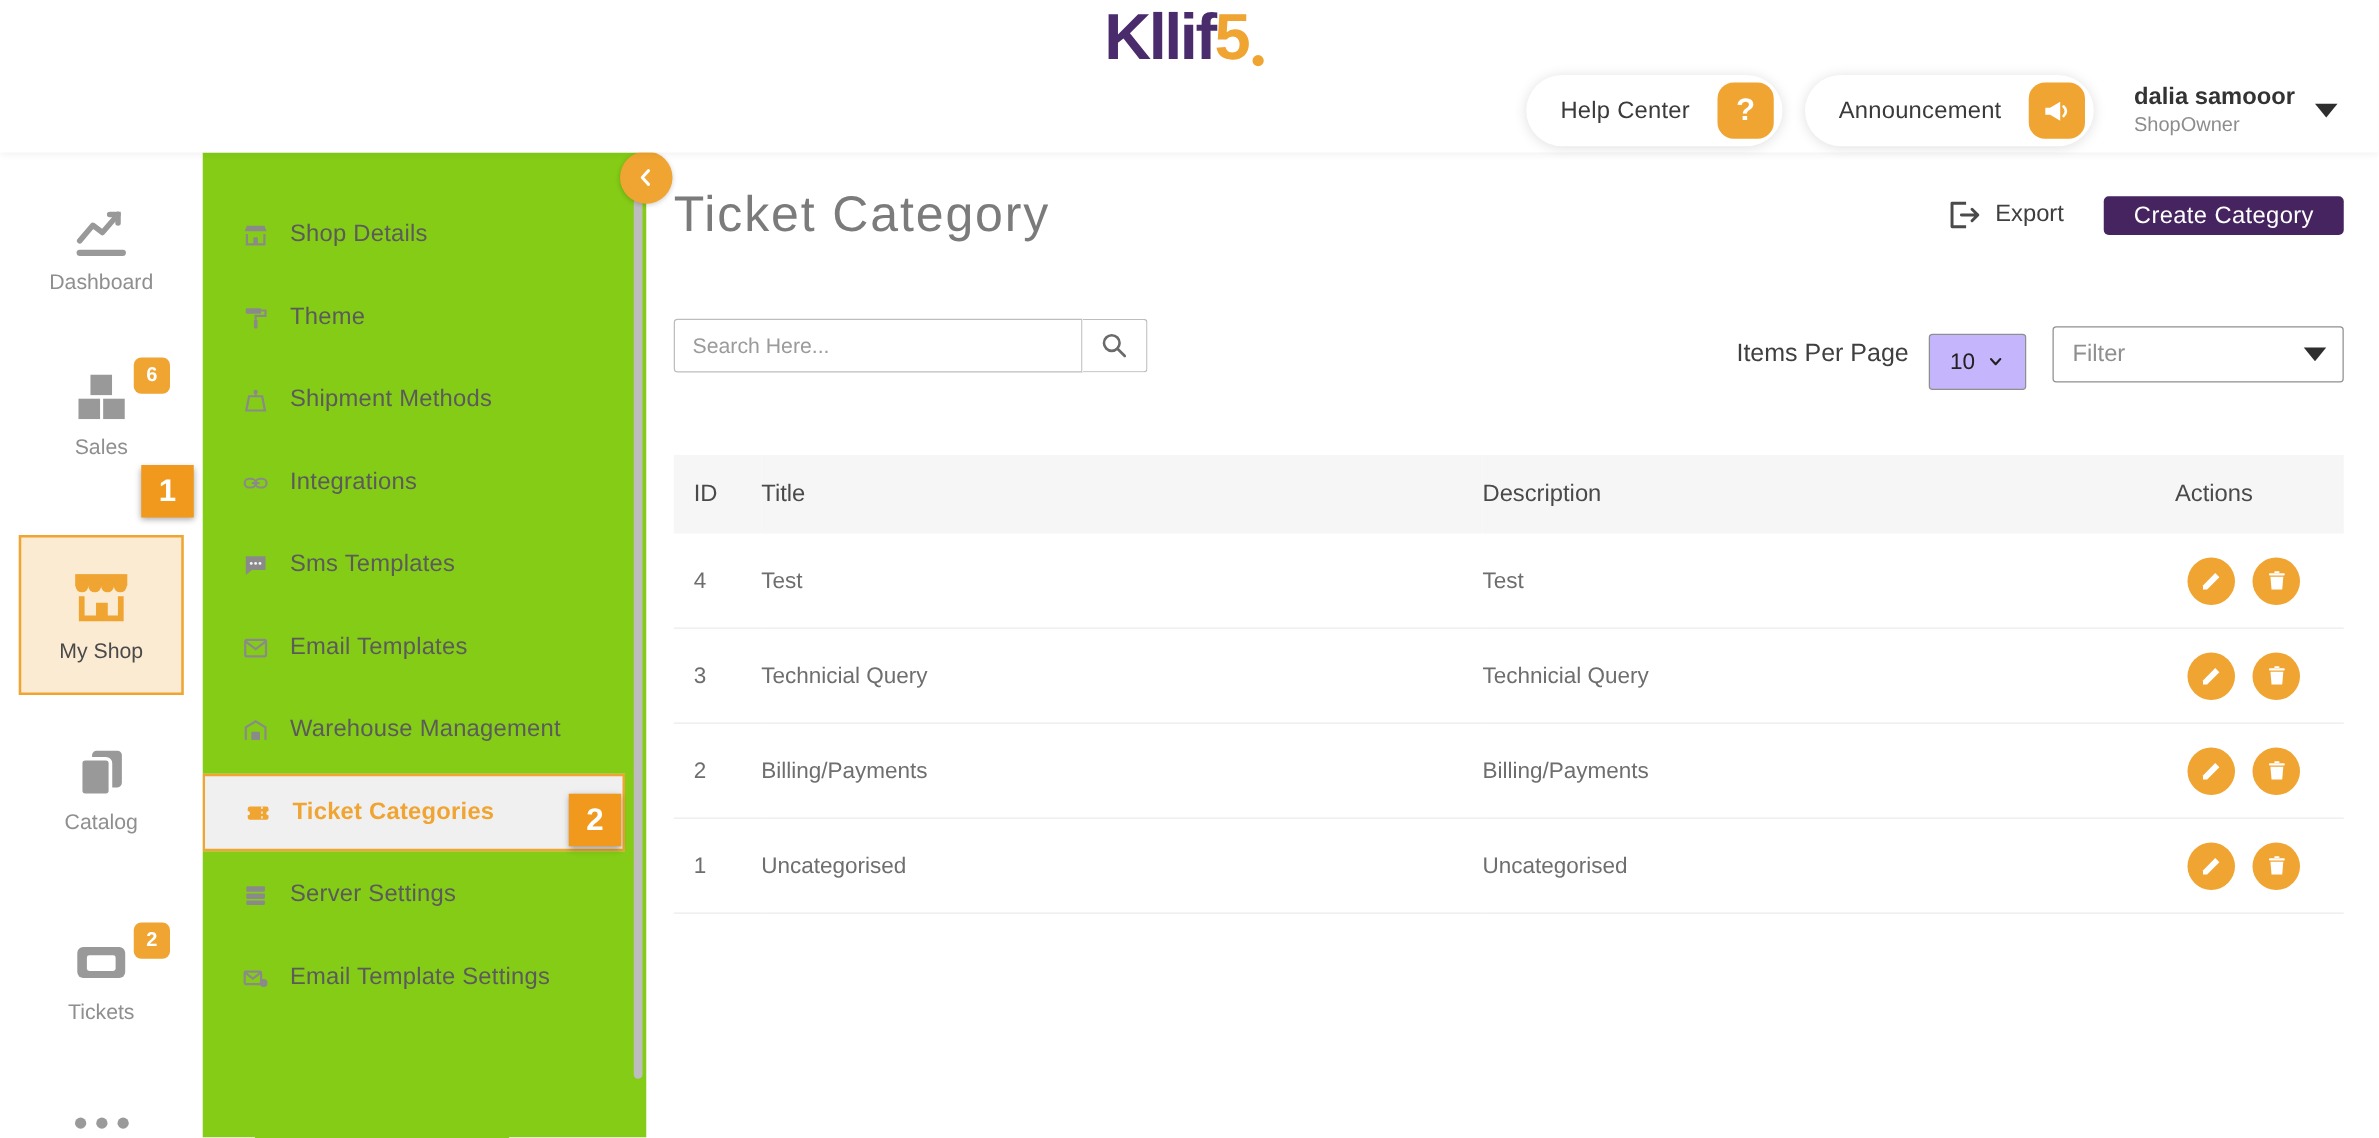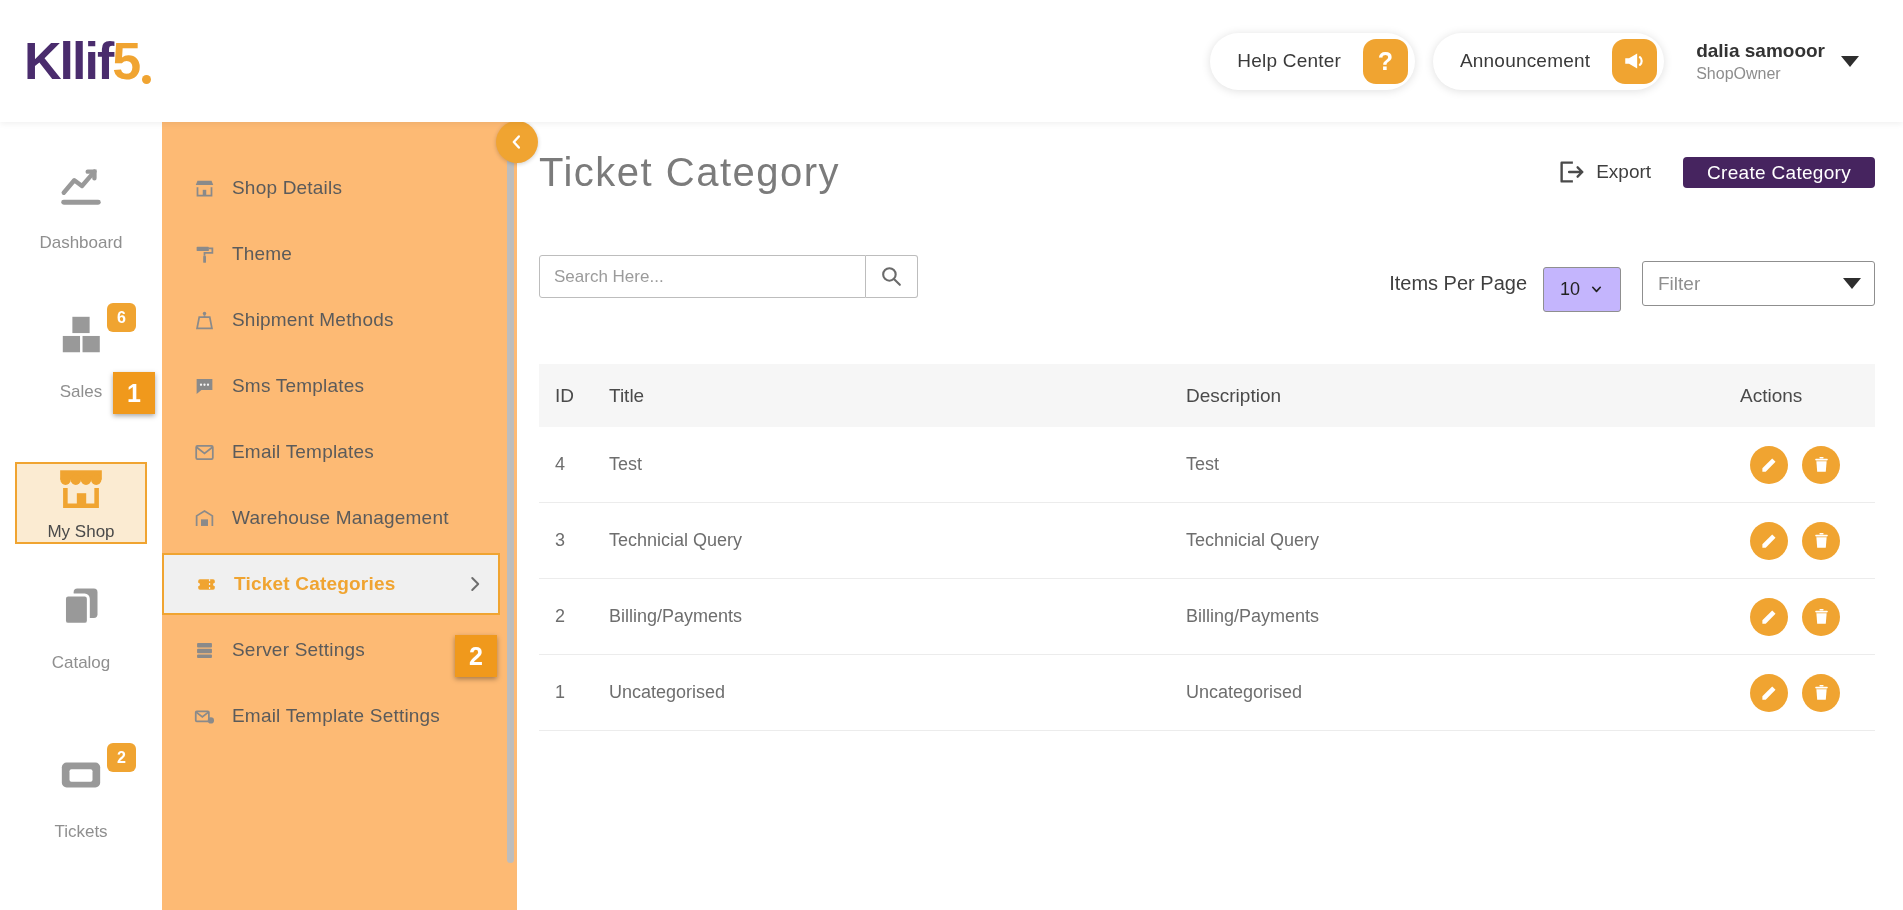--- a/index.html
+++ b/index.html
@@ -10,24 +10,25 @@
     color: #3f3f3f;
     position: relative;
   }
 
   
   .header {
     height: 122px;
     background: #fff;
     display: flex;
     align-items: center;
-    padding: 0 44px 0 24px;
+    padding: 0 33px 0 24px;
     position: relative;
     z-index: 20;
     box-shadow: 0 2px 6px rgba(0,0,0,0.06);
+    flex-direction: column;
   }
   .logo { font-size: 52px; font-weight: bold; letter-spacing: -2px; cursor: pointer; display:flex; align-items:flex-start; }
   .logo-main { color: #4A2C6D; }
   .logo-accent { color: #F0A431; }
   .logo-dot { width: 9px; height: 9px; background:#F0A431; border-radius: 50%; margin: 44px 0 0 3px; }
   .header-right { margin-left: auto; display: flex; align-items: center; gap: 18px; }
   .pill {
     display: flex; align-items: center; gap: 22px;
     background: #fff; border-radius: 30px;
     padding: 6px 7px 6px 27px; height: 57px;
@@ -51,21 +52,21 @@
   
   .app { display: flex; height: 788px; }
 
   
   .sidebar {
     width: 162px; background: #fff; position: relative; z-index: 4;
     display: flex; flex-direction: column; align-items: center;
     padding-top: 40px; flex-shrink: 0;
   }
   .nav-item {
-    display: flex; flex-direction: column; align-items: center; gap: 23px;
+    display: flex; flex-direction: column; align-items: center; gap: 6px;
     width: 100%; color: #8f8f8f; font-size: 17px; cursor: pointer;
   }
   .nav-icon-wrap { position: relative; height: 48px; display:flex; align-items:center; }
   .nav-badge {
     position: absolute; top: -8px; right: -32px;
     width: 29px; height: 29px; background: #F0A431; color: #fff;
     border-radius: 6px; font-size: 16px; font-weight: bold;
     display: flex; align-items: center; justify-content: center;
   }
   .nav-dashboard { margin-bottom: 58px; }
@@ -82,21 +83,21 @@
     position: absolute; width: 42px; height: 42px; background: #F0991C;
     color: #fff; font-size: 25px; font-weight: bold;
     display: flex; align-items: center; justify-content: center;
     box-shadow: 0 2px 5px rgba(0,0,0,0.35); z-index: 30;
   }
   .annotation-1 { top: 250px; right: 7px; }
   .annotation-2 { top: 513px; right: 20px; }
 
   
   .submenu {
-    width: 355px; background: #fdba74; position: relative; z-index: 3;
+    width: 355px; background: #84cc16; position: relative; z-index: 3;
     padding-top: 33px; flex-shrink: 0;
   }
   .sub-item {
     height: 66px; display: flex; align-items: center; gap: 16px;
     padding-left: 30px; font-size: 19px; color: #5b5b5b; cursor: pointer;
     letter-spacing: .2px;
   }
   .sub-item .sub-icon { width: 24px; height: 24px; flex-shrink: 0; display:flex; align-items:center; justify-content:center; }
   .sub-item.active {
     height: 62px; margin: 2px 17px 2px 0;
@@ -305,20 +306,30 @@
         <svg width="21" height="21" viewBox="0 0 24 24">
             <circle cx="12" cy="4" r="2" fill="#8a8a8a"></circle>
             <path d="M6 8h12l2.5 13h-17L6 8z" stroke="#8a8a8a" stroke-width="2" fill="none"></path>
             <path d="M12 6v2" stroke="#8a8a8a" stroke-width="2"></path>
           </svg>
       </span>
       <span>Shipment Methods</span>
     </div>
 
 
+    <div class="sub-item">
+      <span class="sub-icon">
+        <svg width="21" height="21" viewBox="0 0 24 24">
+            <rect x="2" y="8" width="10" height="8" rx="4" stroke="#8a8a8a" stroke-width="2" fill="none"></rect>
+            <rect x="12" y="8" width="10" height="8" rx="4" stroke="#8a8a8a" stroke-width="2" fill="none"></rect>
+            <path d="M8.5 12h7" stroke="#8a8a8a" stroke-width="2"></path>
+          </svg>
+      </span>
+      <span>Integrations</span>
+    </div>
 
     <div class="sub-item">
       <span class="sub-icon">
         <svg width="21" height="21" viewBox="0 0 24 24">
             <path d="M3 3.5h18V16H8.5L3 20.5V3.5z" fill="#8a8a8a"></path>
             <circle cx="8" cy="10" r="1.3" fill="#F6F6F6"></circle>
             <circle cx="12" cy="10" r="1.3" fill="#F6F6F6"></circle>
             <circle cx="16" cy="10" r="1.3" fill="#F6F6F6"></circle>
           </svg>
       </span>

